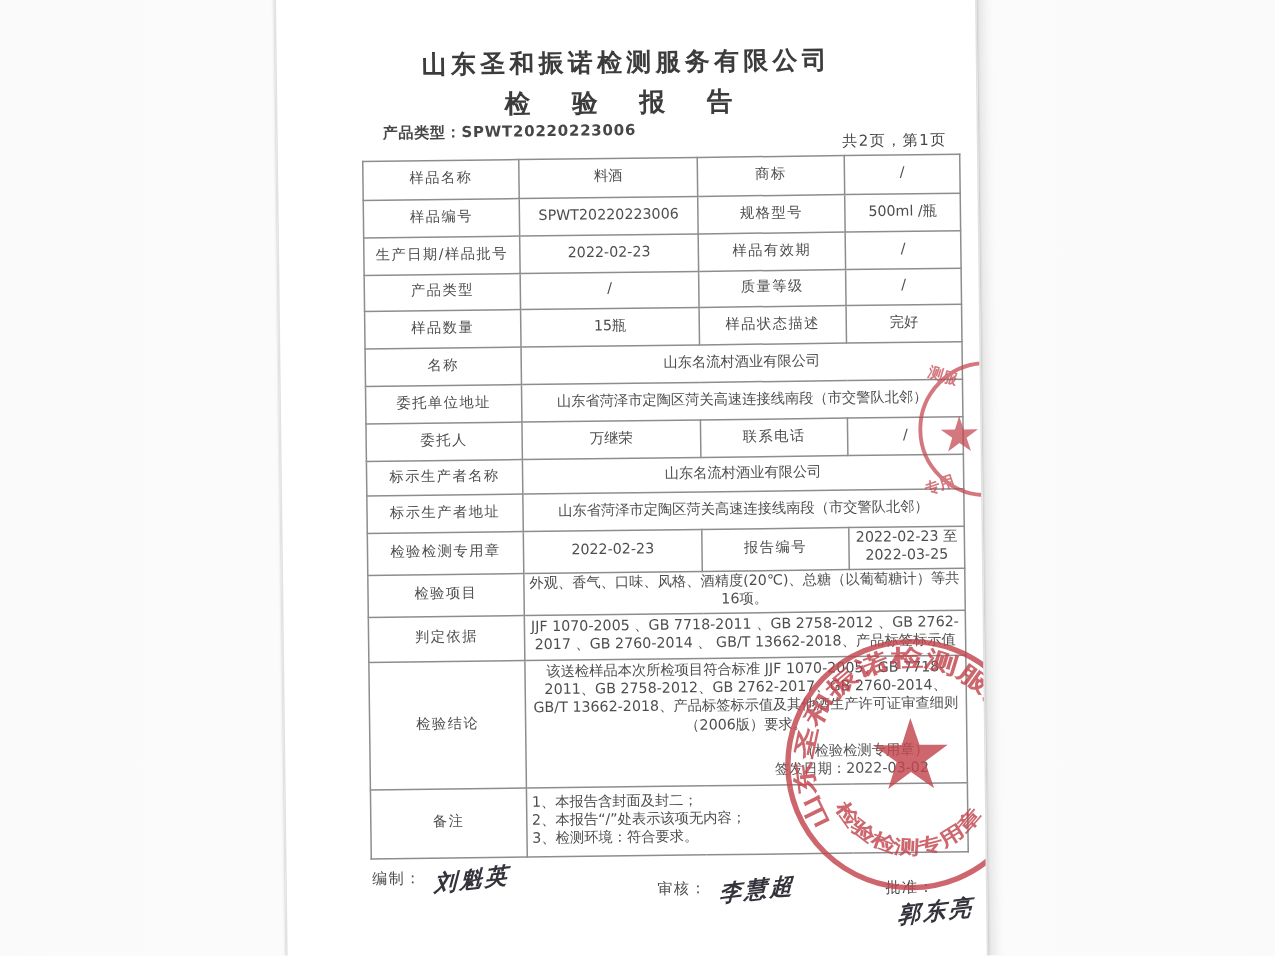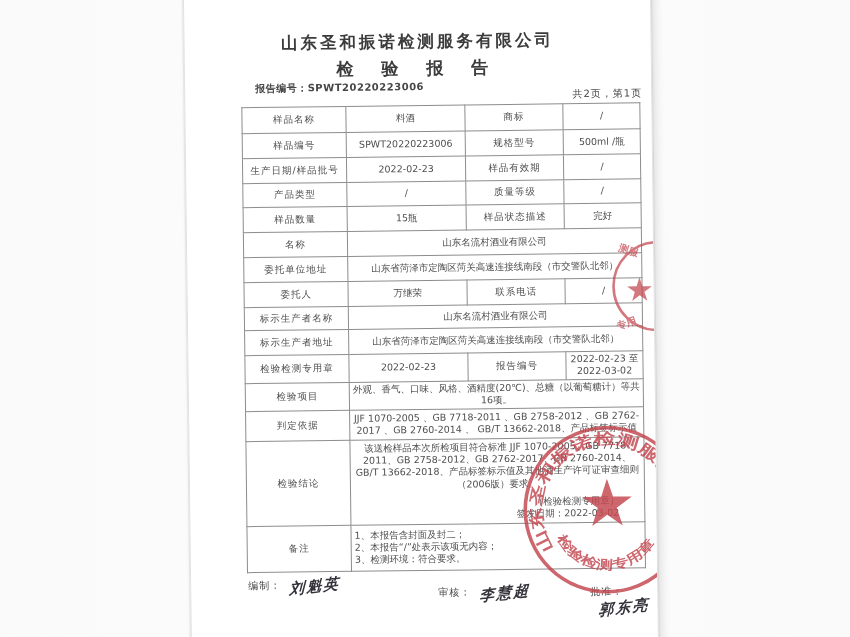--- a/index.html
+++ b/index.html
@@ -5,21 +5,21 @@
   html,body{margin:0;padding:0;background:#fbfbfb;font-family:"DejaVu Sans","Liberation Sans",sans-serif;}
   .canvas{position:relative;width:850px;height:637px;overflow:hidden;background:linear-gradient(90deg,#fafafa 0%,#fcfcfc 40%,#fafafa 100%);}
   .page{position:absolute;left:187px;top:-14px;width:466px;height:676px;background:#fff;
         transform:rotate(-0.7deg);transform-origin:50% 50%;overflow:hidden;
         box-shadow:0 0 2px rgba(0,0,0,.25),4px 5px 8px rgba(0,0,0,.10);border:1px solid #e2e2e2;}
   .company{position:absolute;top:44px;left:0;width:100%;text-align:center;font-size:16.5px;
            font-weight:bold;letter-spacing:3px;color:#3c3c3c;}
   .rtitle{position:absolute;top:70px;left:0;width:100%;text-align:center;font-size:17px;
           font-weight:bold;letter-spacing:11px;color:#3c3c3c;}
   .meta{position:absolute;top:93px;left:70px;font-size:10px;color:#474747;font-weight:bold;letter-spacing:.5px;}
-  .pageinfo{position:absolute;top:102px;right:9px;font-size:10px;color:#474747;letter-spacing:1px;}
+  .pageinfo{position:absolute;top:102px;right:20px;font-size:10px;color:#474747;letter-spacing:1px;}
   table.rep{position:absolute;left:56px;top:118px;width:398px;border-collapse:collapse;table-layout:fixed;}
   table.rep td{border:1px solid #8d8d8d;font-size:9.5px;color:#4e4e4e;padding:1px 3px;
                text-align:center;line-height:1.3;vertical-align:middle;overflow:hidden;}
   td.lbl{letter-spacing:1px;color:#484848;}
   td.left{text-align:left;padding:2px 6px;}
   tr{height:25px;}
   tr.h26{height:26px;} tr.h24{height:24px;} tr.h23{height:23px;} tr.h27{height:27px;}
   tr.h28{height:28px;} tr.h30{height:30px;} tr.h85{height:85px;} tr.h46{height:46px;}
   .concl-wrap{position:relative;min-height:80px;}
   .concl-extra{text-align:right;padding-right:22px;margin-top:6px;color:#555;}
@@ -32,21 +32,21 @@
 </style>
 </head>
 <body>
 
 <div class="canvas">
   <div class="page">
 
     <div class="company">山东圣和振诺检测服务有限公司</div>
     <div class="rtitle">检 验 报 告</div>
     <div class="meta">
-      <span>报告编号：</span><span>SPWT20220223006</span>
+      <span>产品类型：</span><span>SPWT20220223006</span>
     </div>
     <div class="pageinfo">共2页，第1页</div>
 
     <table class="rep">
       <colgroup>
           <col style="width:104px">
           <col style="width:119px">
           <col style="width:98px">
           <col style="width:77px">
         </colgroup>
@@ -100,21 +100,21 @@
         <td colspan="3">山东名流村酒业有限公司</td>
       </tr>
       <tr>
         <td class="lbl">标示生产者地址</td>
         <td colspan="3">山东省菏泽市定陶区菏关高速连接线南段（市交警队北邻）</td>
       </tr>
       <tr class="h27">
         <td class="lbl">检验检测专用章</td>
         <td>2022-02-23</td>
         <td class="lbl">报告编号</td>
-        <td>2022-02-23 至 2022-03-02</td>
+        <td>2022-02-23 至 2022-03-25</td>
       </tr>
       <tr class="h28">
         <td class="lbl">检验项目</td>
         <td colspan="3" class="left">外观、香气、口味、风格、酒精度(20℃)、总糖（以葡萄糖计）等共16项。</td>
       </tr>
       <tr class="h30">
         <td class="lbl">判定依据</td>
         <td colspan="3" class="left">JJF 1070-2005 、GB 7718-2011 、GB 2758-2012 、GB 2762-2017 、GB 2760-2014 、 GB/T 13662-2018、产品标签标示值</td>
       </tr>
       <tr class="h85">

